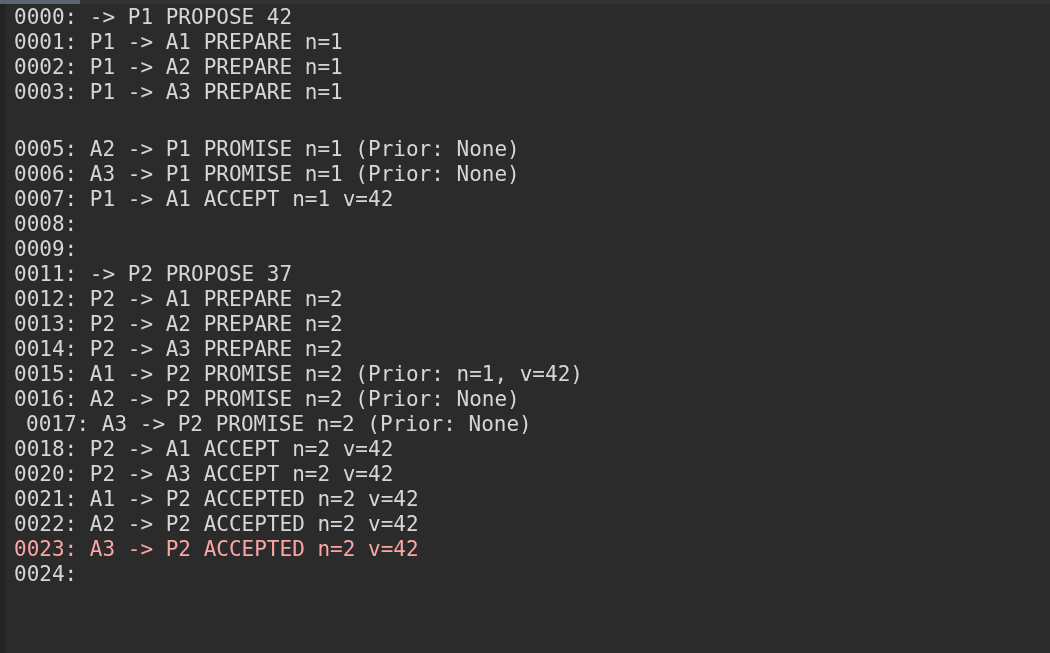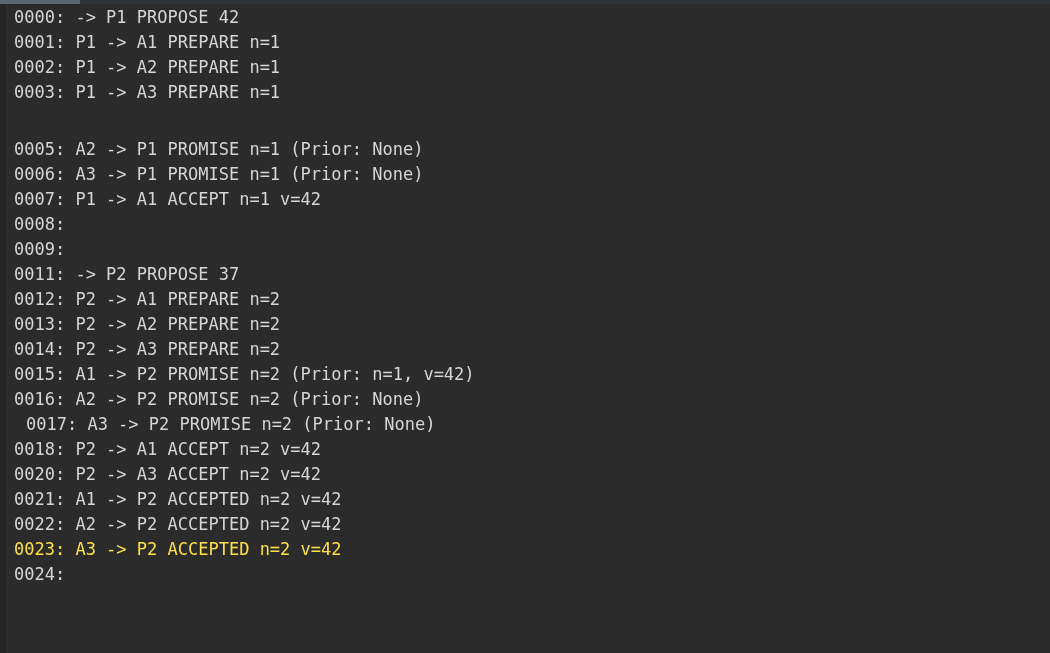--- a/index.html
+++ b/index.html
@@ -64,21 +64,21 @@
     width: 1050px;
     height: 653px;
     padding: 5px 0 0 14px;
     box-sizing: border-box;
     z-index: 2;
   }
 
   .log-line {
     height: 25px;
     line-height: 25px;
-    font-size: 17px;
+    font-size: 21px;
     color: #d6d6d6;
     white-space: pre;
     letter-spacing: 0px;
     font-family: "DejaVu Sans Mono", "Liberation Mono", monospace;
   }
   .log-line:empty::after {
     content: "";
   }
 </style>
 </head>
@@ -106,17 +106,17 @@
       <div class="log-line" style="color: rgb(214, 214, 214);">0012: P2 -&gt; A1 PREPARE n=2</div>
       <div class="log-line" style="color: rgb(214, 214, 214);">0013: P2 -&gt; A2 PREPARE n=2</div>
       <div class="log-line" style="color: rgb(214, 214, 214);">0014: P2 -&gt; A3 PREPARE n=2</div>
       <div class="log-line" style="color: rgb(214, 214, 214);">0015: A1 -&gt; P2 PROMISE n=2 (Prior: n=1, v=42)</div>
       <div class="log-line" style="color: rgb(214, 214, 214);">0016: A2 -&gt; P2 PROMISE n=2 (Prior: None)</div>
       <div class="log-line" style="color: rgb(214, 214, 214); margin-left: 12px;">0017: A3 -&gt; P2 PROMISE n=2 (Prior: None)</div>
       <div class="log-line" style="color: rgb(214, 214, 214);">0018: P2 -&gt; A1 ACCEPT n=2 v=42</div>
       <div class="log-line" style="color: rgb(214, 214, 214);">0020: P2 -&gt; A3 ACCEPT n=2 v=42</div>
       <div class="log-line" style="color: rgb(214, 214, 214);">0021: A1 -&gt; P2 ACCEPTED n=2 v=42</div>
       <div class="log-line" style="color: rgb(214, 214, 214);">0022: A2 -&gt; P2 ACCEPTED n=2 v=42</div>
-      <div class="log-line" style="color: #fde047;">0023: A3 -&gt; P2 ACCEPTED n=2 v=42</div>
+      <div class="log-line" style="color: #fca5a5;">0023: A3 -&gt; P2 ACCEPTED n=2 v=42</div>
       <div class="log-line" style="color: rgb(214, 214, 214);">0024:</div>
     </div>
 
 </div>
 
 </body></html>

